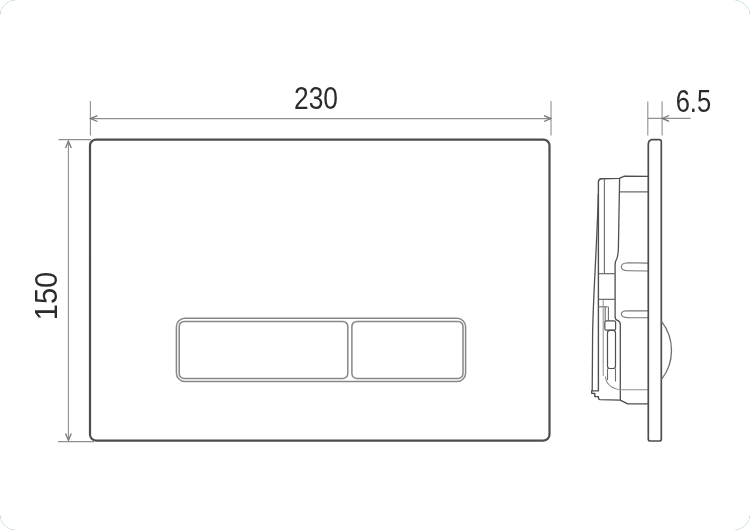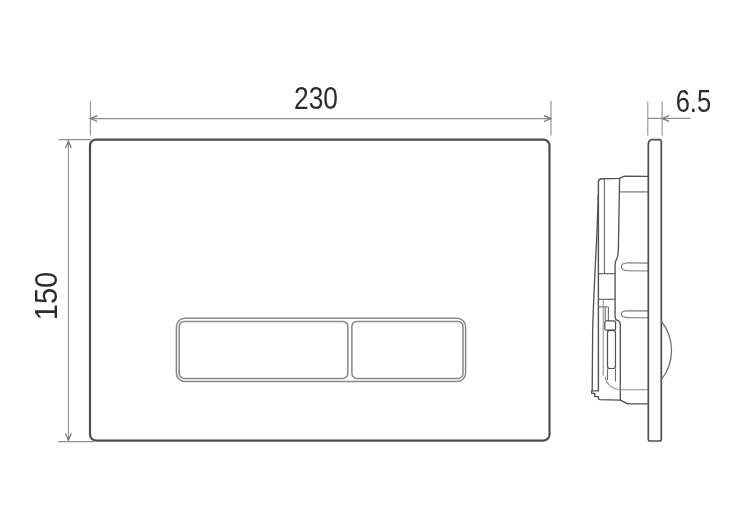--- a/index.html
+++ b/index.html
@@ -1,16 +1,16 @@
 <!DOCTYPE html>
 <html><head>
 <meta charset="utf-8">
 <style>
   html,body{margin:0;padding:0;background:#fff;}
-  .wrap{width:750px;height:530px;position:relative;background:#0f766e;overflow:hidden;}
+  .wrap{width:750px;height:530px;position:relative;background:#0f766e;overflow:hidden;border-radius:16px;}
   text{font-family:"Liberation Sans",sans-serif;fill:#2b2b2b;}
 </style>
 </head>
 <body>
 <div class="wrap">
 <svg width="750" height="530" viewBox="0 0 750 530">
 
   <rect x="0" y="0" width="750" height="530" fill="#ffffff"></rect>
 
   <line x1="90.4" y1="101" x2="90.4" y2="135.5" stroke="#909090" stroke-width="1.1"></line>

